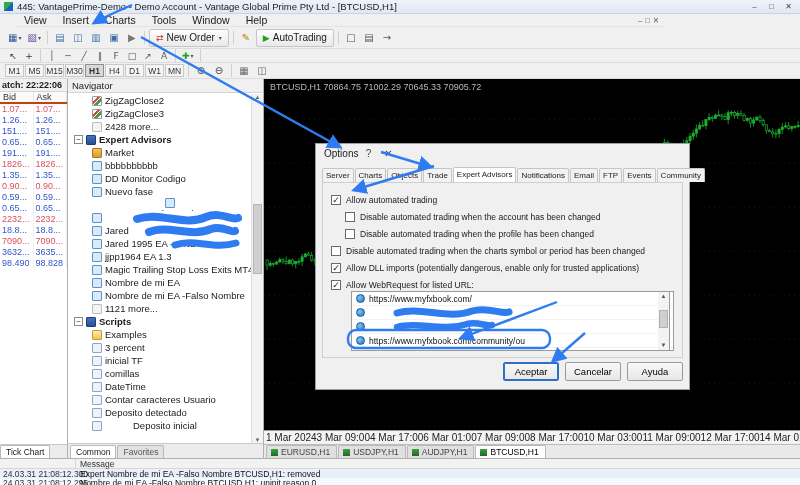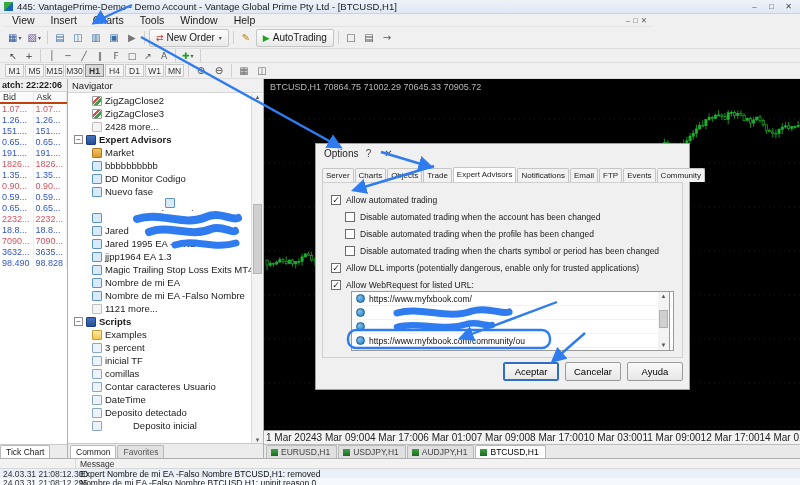--- a/index.html
+++ b/index.html
@@ -5,21 +5,21 @@
 *{margin:0;padding:0;box-sizing:border-box}
 html,body{width:800px;height:485px;overflow:hidden}
 body{font-family:"Liberation Sans","DejaVu Sans",sans-serif;font-size:10px;color:#1a1a1a;background:#f0f0f0}
 .app{position:absolute;inset:0;width:800px;height:485px;background:#f0f0f0;overflow:hidden}
 
 
 .titlebar{position:absolute;left:0;top:0;width:800px;height:14px;background:linear-gradient(#eef3fa,#dfe8f4);border-bottom:1px solid #c9d4e2;display:flex;align-items:center;padding:0 4px;font-size:9.5px;color:#222;white-space:nowrap}
 .app-icon{width:9px;height:9px;background:linear-gradient(135deg,#35a93c 45%,#1565c0 55%);margin-right:4px;flex:none}
 .win-controls{margin-left:auto;display:flex;gap:2px;color:#444;font-size:8px}
 .win-controls span{width:15px;text-align:center}
-.menubar{position:absolute;left:4px;top:14px;width:648px;height:13px;background:#f0f0f0;display:flex;align-items:center;font-size:10.5px;border-bottom:1px solid #e3e3e3}
+.menubar{position:absolute;left:16px;top:14px;width:648px;height:13px;background:#f0f0f0;display:flex;align-items:center;font-size:10.5px;border-bottom:1px solid #e3e3e3}
 .menu-item{padding:0 8px}
 .child-controls{margin-left:auto;display:flex;gap:3px;font-size:7.5px;color:#555;padding-right:5px}
 .tbar{position:absolute;left:0;width:800px;background:#f0f0f0;border-bottom:1px solid #dcdcdc;display:flex;align-items:center;padding-left:5px}
 #tb1{top:27px;height:22px}
 #tb2{top:49px;height:14px}
 #tb3{top:63px;height:16px}
 .tbtn{height:16px;min-width:18px;display:inline-flex;align-items:center;justify-content:center;border:1px solid transparent;border-radius:2px;font-size:10px;padding:0 2px;font-family:"DejaVu Sans",sans-serif}
 #tb2 .tbtn{height:12px;min-width:16px;font-size:9px}
 .tsep{width:1px;height:13px;background:#d0d0d0;margin:0 3px;flex:none}
 .caret{font-size:6px;color:#555;margin-left:1px}
@@ -414,25 +414,25 @@
         <div class="nav-row" style="padding-left: 24px;">
           <span class="icon10 ic-script"></span>
           <span>inicial TF</span>
         </div>
         <div class="nav-row" style="padding-left: 24px;">
           <span class="icon10 ic-script"></span>
           <span>comillas</span>
         </div>
         <div class="nav-row" style="padding-left: 24px;">
           <span class="icon10 ic-script"></span>
+          <span>DateTime</span>
+        </div>
+        <div class="nav-row" style="padding-left: 24px;">
+          <span class="icon10 ic-script"></span>
           <span>Contar caracteres Usuario</span>
-        </div>
-        <div class="nav-row" style="padding-left: 24px;">
-          <span class="icon10 ic-script"></span>
-          <span>DateTime</span>
         </div>
         <div class="nav-row" style="padding-left: 24px;">
           <span class="icon10 ic-script"></span>
           <span>Deposito detectado</span>
         </div>
         <div class="nav-row" style="padding-left: 24px; gap: 28px;">
           <span class="icon10 ic-script"></span>
           <span>Deposito inicial</span>
         </div>
       </div>
@@ -874,21 +874,21 @@
             <span class="chk-label">Allow automated trading</span>
           </div>
           <div class="chk-row" style="margin-left: 22px;">
             <span class="chk"></span>
             <span class="chk-label">Disable automated trading when the account has been changed</span>
           </div>
           <div class="chk-row" style="margin-left: 22px;">
             <span class="chk"></span>
             <span class="chk-label">Disable automated trading when the profile has been changed</span>
           </div>
-          <div class="chk-row" style="margin-left: 22px;">
+          <div class="chk-row" style="margin-left: 8px;">
             <span class="chk"></span>
             <span class="chk-label">Disable automated trading when the charts symbol or period has been changed</span>
           </div>
           <div class="chk-row" style="margin-left: 8px;">
             <span class="chk">✓</span>
             <span class="chk-label">Allow DLL imports (potentially dangerous, enable only for trusted applications)</span>
           </div>
           <div class="chk-row" style="margin-left: 8px;">
             <span class="chk">✓</span>
             <span class="chk-label">Allow WebRequest for listed URL:</span>

